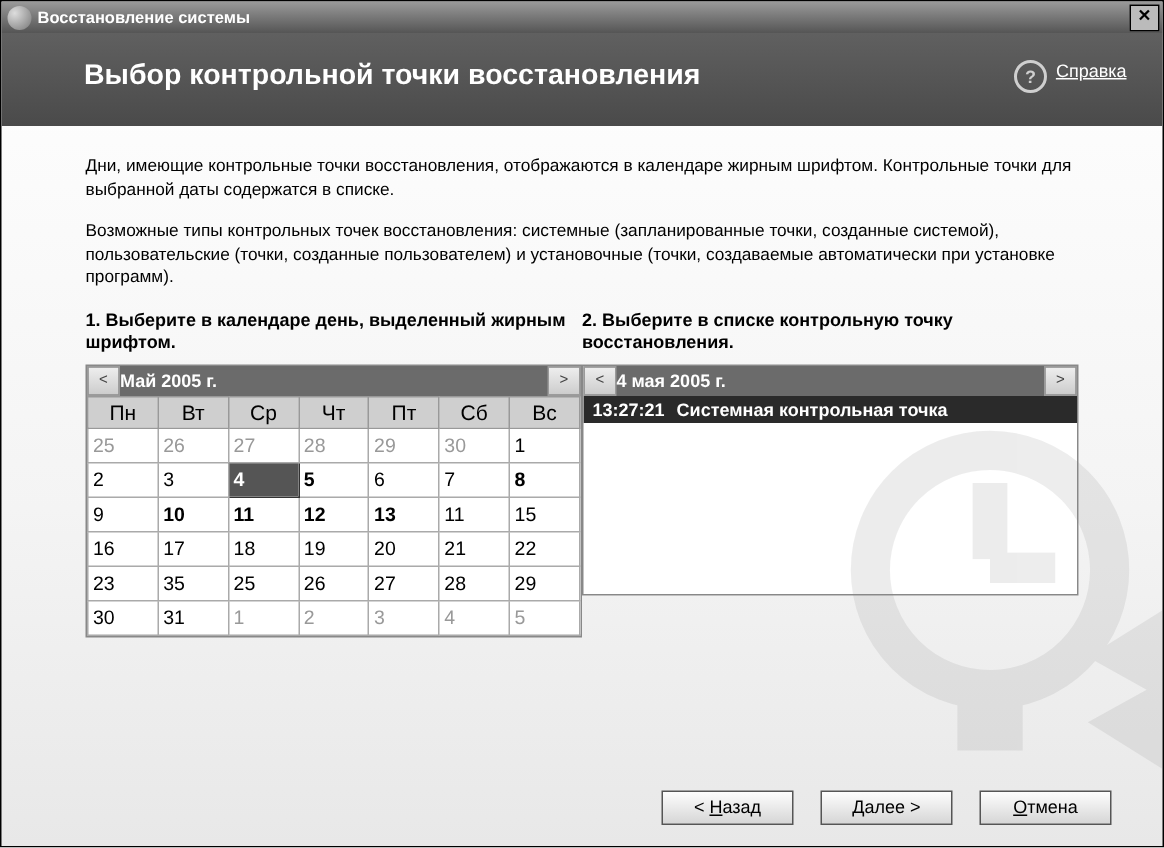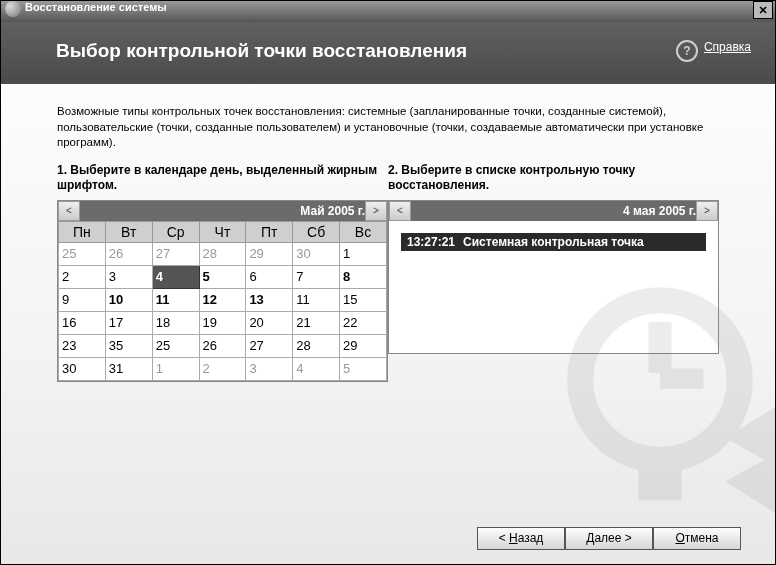--- a/index.html
+++ b/index.html
@@ -1,46 +1,46 @@
 <!DOCTYPE html>
 <html><head>
 <meta charset="utf-8">
 <style>
 html,body{margin:0;padding:0;font-family:Tahoma,Arial,sans-serif;font-size:11px;background:#fff;color:#000}
 .window{width:776px;height:565px;border:1px solid #000;position:relative;background:linear-gradient(to bottom,#fff 0%,#f4f4f4 60%,#e8e8e8 100%);box-sizing:border-box;overflow:hidden}
-.titlebar{height:21px;background:linear-gradient(to bottom,#9a9a9a,#555);display:flex;padding:0 2px 0 4px;color:#fff;font-weight:bold}
+.titlebar{height:21px;background:linear-gradient(to bottom,#9a9a9a,#555);display:flex;align-items:center;padding:0 2px 0 4px;color:#fff;font-weight:bold}
 .title-icon{width:16px;height:16px;background:radial-gradient(circle at 30% 30%,#ddd,#777);border-radius:50%;margin-right:4px}
 .title-text{flex:1;font-size:11px}
 .close-btn{width:18px;height:16px;background:#bbb;border:1px solid #000;display:flex;align-items:center;justify-content:center;font-family:Arial,sans-serif;font-weight:bold;color:#000;font-size:11px;line-height:1;cursor:pointer}
 .header{background:linear-gradient(to bottom,#606060 0%,#4a4a4a 100%);color:#fff;padding:18px 24px 22px 55px;display:flex;}
 .header-title{font-size:19px;font-weight:bold;flex:1}
 .help-icon{width:18px;height:18px;border:2px solid #cfcfcf;border-radius:50%;display:flex;align-items:center;justify-content:center;color:#cfcfcf;font-weight:bold;font-size:12px;margin-right:6px}
 .help-link{color:#fff;text-decoration:underline;font-size:12px;cursor:pointer}
 .content{padding:20px 56px 0 56px}
 .intro{font-size:11.5px;line-height:1.35;margin-bottom:12px}
 .step-row{display:flex;margin-top:6px}
 .step-col{flex:1}
 .step-label{font-weight:bold;margin-bottom:6px;font-size:12px;line-height:1.3}
 .calendar{border:1px solid #888}
 .cal-head,.list-head{background:#6b6b6b;color:#fff;display:flex;align-items:center;height:20px}
 .nav-btn{width:22px;height:20px;background:linear-gradient(to bottom,#eee,#ccc);color:#444;display:flex;align-items:center;justify-content:center;font-size:10px;cursor:pointer;border:1px solid #9a9a9a;box-sizing:border-box}
-.cal-title,.list-title{flex:1;text-align:right;font-weight:bold;font-size:12px}
+.cal-title,.list-title{flex:1;text-align:left;font-weight:bold;font-size:12px}
 .cal-table{width:100%;border-collapse:collapse}
 .cal-table th{background:#cfcfcf;border:1px solid #999;padding:2px 0;font-weight:normal;font-size:14px;width:14.28%}
 .cal-table td{border:1px solid #aaa;text-align:left;padding:3px 5px 3px 3px;height:16px;font-size:13px;background:#fff}
 .cal-table td.other{color:#999}
 .cal-table td.bold{font-weight:bold}
 .cal-table td.selected{background:#555;color:#fff;font-weight:bold;border:1px solid #333}
 .rp-list{border:1px solid #888;height:152px;background:#fff;overflow:hidden}
-.rp-items{padding:12px}
+.rp-items{padding:0}
 .rp-item{padding:2px 6px;font-size:12px;white-space:nowrap}
 .rp-item.selected{background:#2a2a2a;color:#fff;font-weight:bold}
 .rp-time{display:inline-block;margin-right:8px}
 .watermark{position:absolute;right:-30px;bottom:10px;width:290px;height:290px;opacity:0.15;pointer-events:none}
-.footer{position:absolute;bottom:14px;right:34px;display:flex;}
+.footer{position:absolute;bottom:14px;right:34px;display:flex;gap:18px}
 .btn{min-width:88px;height:23px;border:1px solid #555;background:linear-gradient(to bottom,#fdfdfd,#d6d6d6);cursor:pointer;font-family:inherit;font-size:12px;padding:0 12px;text-align:center;line-height:21px;box-sizing:border-box}
 .btn u{text-decoration:underline}
 </style>
 </head>
 <body>
 
 <div class="window">
 
   <div class="titlebar">
     <div class="title-icon"></div>
@@ -52,20 +52,21 @@
 
   <div class="header">
     <div class="header-title">Выбор контрольной точки восстановления</div>
     <div class="help-icon">
         <span>?</span>
       </div>
     <span class="help-link">Справка</span>
   </div>
 
   <div class="content">
+    <div class="intro">Дни, имеющие контрольные точки восстановления, отображаются в календаре жирным шрифтом. Контрольные точки для выбранной даты содержатся в списке.</div>
     <div class="intro">Возможные типы контрольных точек восстановления: системные (запланированные точки, созданные системой), пользовательские (точки, созданные пользователем) и установочные (точки, создаваемые автоматически при установке программ).</div>
 
     <div class="step-row">
       <div class="step-col">
         <div class="step-label">1. Выберите в календаре день, выделенный жирным шрифтом.</div>
         <div class="calendar">
           <div class="cal-head">
             <div class="nav-btn">
                 <span>&lt;</span>
               </div>

